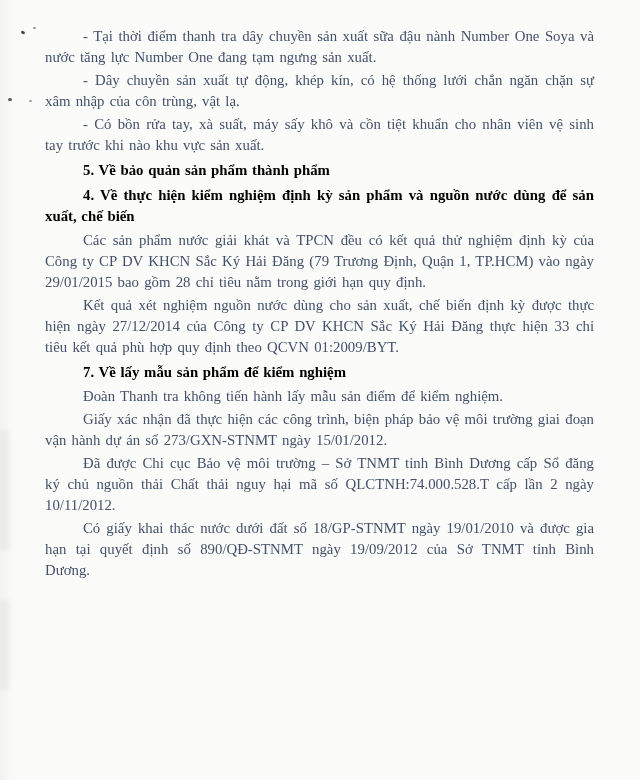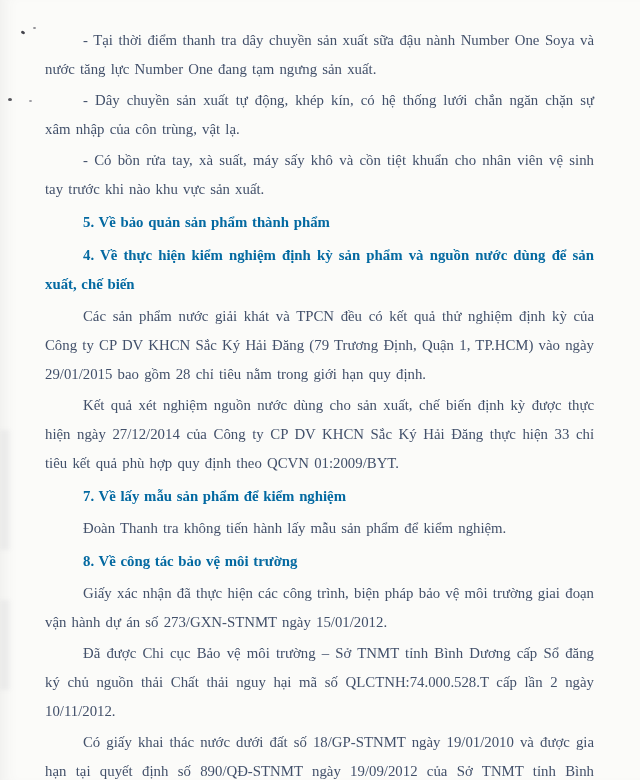--- a/index.html
+++ b/index.html
@@ -12,34 +12,34 @@
   }
   .page {
     position: relative;
     width: 640px;
     height: 780px;
     box-sizing: border-box;
     background: #fbfbf9;
     padding: 26px 46px 0 45px;
     font-family: "Liberation Serif", "DejaVu Serif", serif;
     font-size: 14.8px;
-    line-height: 29px;
+    line-height: 21px;
     color: #42506a;
     text-align: justify;
     box-shadow: inset 14px 0 18px -14px rgba(80,80,80,0.10);
   }
   .content p {
     margin: 0 0 2px 0;
     text-indent: 38px;
     word-spacing: 1.5px;
   }
   .content p.bullet { }
   .content p.heading {
     font-weight: bold;
-    color: #0369a1;
+    color: #000000;
     text-align: justify;
     margin: 4px 0 3px 0;
     word-spacing: 1px;
   }
   .content p.para { }
   
   .speck {
     position: absolute;
     display: block;
     border-radius: 50%;
@@ -70,19 +70,18 @@
   <span class="smudge m2"></span>
   <div class="content" id="doc-content">
       <p class="bullet">- Tại thời điểm thanh tra dây chuyền sản xuất sữa đậu nành Number One Soya và nước tăng lực Number One đang tạm ngưng sản xuất.</p>
       <p class="bullet">- Dây chuyền sản xuất tự động, khép kín, có hệ thống lưới chắn ngăn chặn sự xâm nhập của côn trùng, vật lạ.</p>
       <p class="bullet">- Có bồn rửa tay, xà suất, máy sấy khô và cồn tiệt khuẩn cho nhân viên vệ sinh tay trước khi nào khu vực sản xuất.</p>
       <p class="heading">5. Về bảo quản sản phẩm thành phẩm</p>
       <p class="heading">4. Về thực hiện kiểm nghiệm định kỳ sản phẩm và nguồn nước dùng để sản xuất, chế biến</p>
       <p class="para">Các sản phẩm nước giải khát và TPCN đều có kết quả thử nghiệm định kỳ của Công ty CP DV KHCN Sắc Ký Hải Đăng (79 Trương Định, Quận 1, TP.HCM) vào ngày 29/01/2015 bao gồm 28 chỉ tiêu nằm trong giới hạn quy định.</p>
       <p class="para">Kết quả xét nghiệm nguồn nước dùng cho sản xuất, chế biến định kỳ được thực hiện ngày 27/12/2014 của Công ty CP DV KHCN Sắc Ký Hải Đăng thực hiện 33 chỉ tiêu kết quả phù hợp quy định theo QCVN 01:2009/BYT.</p>
       <p class="heading">7. Về lấy mẫu sản phẩm để kiểm nghiệm</p>
-      <p class="para">Đoàn Thanh tra không tiến hành lấy mẫu sản phẩm để kiểm nghiệm.</p>
-      <p class="heading">8. Về công tác bảo vệ môi trường</p>
+      <p class="para">Đoàn Thanh tra không tiến hành lấy mẫu sản điểm để kiểm nghiệm.</p>
       <p class="para">Giấy xác nhận đã thực hiện các công trình, biện pháp bảo vệ môi trường giai đoạn vận hành dự án số 273/GXN-STNMT ngày 15/01/2012.</p>
       <p class="para">Đã được Chi cục Bảo vệ môi trường – Sở TNMT tỉnh Bình Dương cấp Sổ đăng ký chủ nguồn thải Chất thải nguy hại mã số QLCTNH:74.000.528.T cấp lần 2 ngày 10/11/2012.</p>
       <p class="para">Có giấy khai thác nước dưới đất số 18/GP-STNMT ngày 19/01/2010 và được gia hạn tại quyết định số 890/QĐ-STNMT ngày 19/09/2012 của Sở TNMT tỉnh Bình Dương.</p>
     </div>
 </div>
 
 </body></html>

